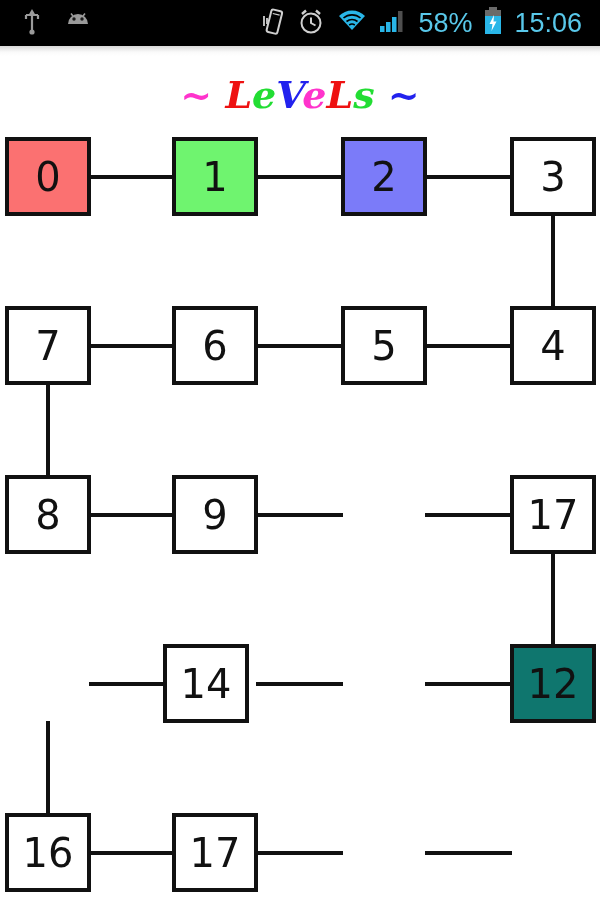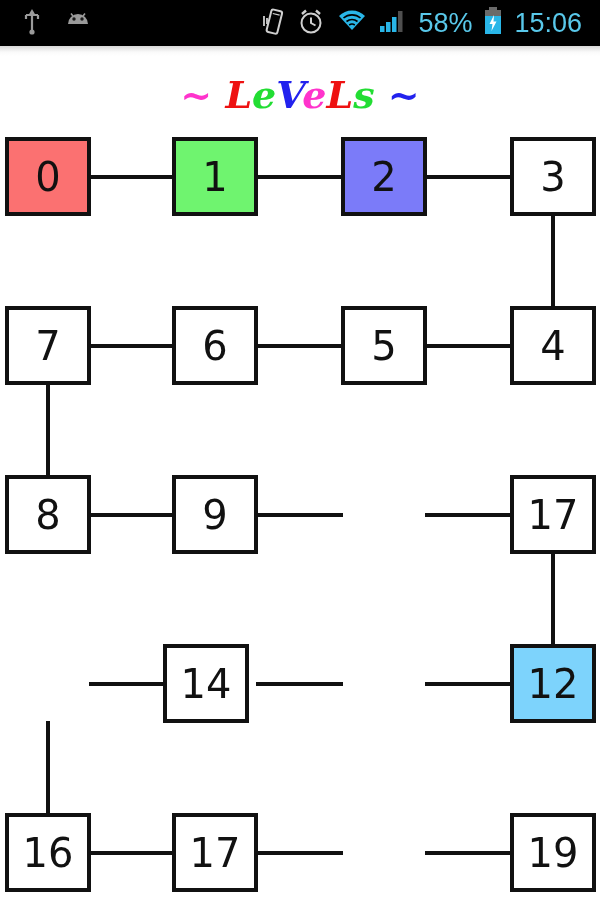--- a/index.html
+++ b/index.html
@@ -226,25 +226,22 @@
     </div>
     <div class="level-box" style="left: 172px; top: 475px; background: rgb(255, 255, 255); border-color: rgb(17, 17, 17);">
       <span>9</span>
     </div>
     <div class="level-box" style="left: 510px; top: 475px; background: rgb(255, 255, 255); border-color: rgb(17, 17, 17);">
       <span>17</span>
     </div>
     <div class="level-box" style="left: 163px; top: 644px; background: rgb(255, 255, 255); border-color: rgb(17, 17, 17);">
       <span>14</span>
     </div>
-    <div class="level-box" style="left: 510px; top: 644px; background: #7dd3fc; border-color: rgb(17, 17, 17);">
+    <div class="level-box" style="left: 510px; top: 644px; background: #0f766e; border-color: rgb(17, 17, 17);">
       <span>12</span>
     </div>
     <div class="level-box" style="left: 5px; top: 813px; background: rgb(255, 255, 255); border-color: rgb(17, 17, 17);">
       <span>16</span>
     </div>
     <div class="level-box" style="left: 172px; top: 813px; background: rgb(255, 255, 255); border-color: rgb(17, 17, 17);">
       <span>17</span>
     </div>
-    <div class="level-box" style="left: 510px; top: 813px; background: rgb(255, 255, 255); border-color: rgb(17, 17, 17);">
-      <span>19</span>
-    </div>
   </div>
 
 </body></html>

